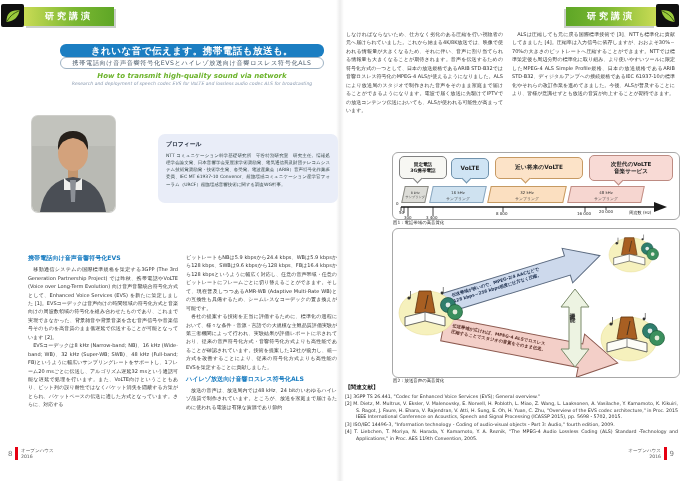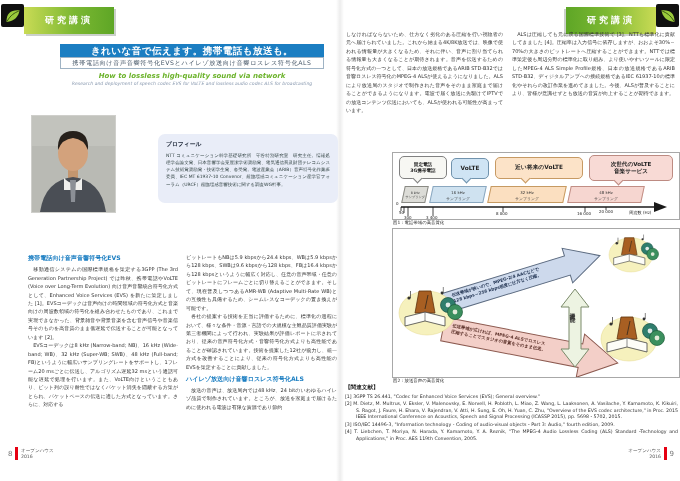--- a/index.html
+++ b/index.html
@@ -1,26 +1,26 @@
 <!DOCTYPE html>
 <html><head>
 <meta charset="utf-8">
 <style>
   html,body{margin:0;padding:0;background:#fff;}
   .spread{position:relative;width:680px;height:481px;background:#fff;overflow:hidden;
           font-family:"DejaVu Sans","Liberation Sans",sans-serif;color:#333;}
-  .abs{position:absolute;}
+  .abs{position:absolute;border-radius:6px;}
   
   .fold{position:absolute;left:336px;top:0;width:8px;height:481px;
         background:linear-gradient(90deg,rgba(0,0,0,0) 0%,rgba(0,0,0,0.07) 50%,rgba(0,0,0,0) 100%);}
   
   .logo-box{position:absolute;top:4px;width:23px;height:23px;background:#101010;border-radius:2px;
             display:flex;align-items:center;justify-content:center;}
   .logo-box.l{left:1px}.logo-box.r{right:1px}
-  .banner-bar{position:absolute;top:7px;height:27px;width:90px;color:#fff;font-weight:bold;
+  .banner-bar{position:absolute;top:7px;height:19px;width:90px;color:#fff;font-weight:bold;
               font-size:9px;letter-spacing:3px;display:flex;align-items:center;justify-content:center;}
   .banner-bar.l{left:24px;background:linear-gradient(90deg,#c9db55,#7cb832 55%,#5ea626);
                 box-shadow:2px 2px 0 rgba(140,150,140,.45);}
   .banner-bar.r{right:24px;background:linear-gradient(270deg,#c9db55,#7cb832 55%,#5ea626);
                 box-shadow:-2px 2px 0 rgba(140,150,140,.45);}
   
   .title-bar{left:60px;top:44px;width:264px;height:13px;background:#1b7ec2;color:#fff;
              font-weight:bold;font-size:9.5px;line-height:13.5px;text-align:center;letter-spacing:.5px;}
   .title-sub{left:60px;top:57px;width:264px;height:12px;background:#fff;border:1px solid #9fb3c4;
              box-sizing:border-box;color:#445566;font-size:6.2px;line-height:10px;text-align:center;letter-spacing:.6px;}
@@ -118,21 +118,21 @@
       <path d="M19,18 C19,7 13,3 3,4 C4,12 10,17 17,18 Z" fill="#9ACA3C"></path>
       <path d="M18,17 C14,10 9,7 4,5" stroke="#35510f" stroke-width="1.2" fill="none"></path>
     </svg>
   </div>
   <div class="banner-bar r">
     <span>研究講演</span>
   </div>
 
   <div class="abs title-bar">きれいな音で伝えます。携帯電話も放送も。</div>
   <div class="abs title-sub">携帯電話向け音声音響符号化EVSとハイレゾ放送向け音響ロスレス符号化ALS</div>
-  <div class="abs title-en">How to lossless high-quality sound via network</div>
+  <div class="abs title-en">How to transmit high-quality sound via network</div>
   <div class="abs title-en-sub">Research and deployment of speech codec EVS for VoLTE and lossless audio codec ALS for broadcasting</div>
 
   <div class="abs photo">
     <svg width="83" height="96" viewBox="0 0 83 96">
       <rect width="83" height="96" fill="#b9bab4"></rect>
       <rect width="83" height="30" fill="#c2c3bd"></rect>
       <rect x="36" y="48" width="10" height="16" fill="#c3966f"></rect>
       <ellipse cx="41" cy="37" rx="15" ry="18" fill="#d3a27c"></ellipse>
       <path d="M26,34 Q25,15 41,15 Q57,15 56,34 Q52,23 41,22 Q30,23 26,34 Z" fill="#26201b"></path>
       <path d="M8,96 Q13,64 41,61 Q69,64 74,96 Z" fill="#4a4e55"></path>

